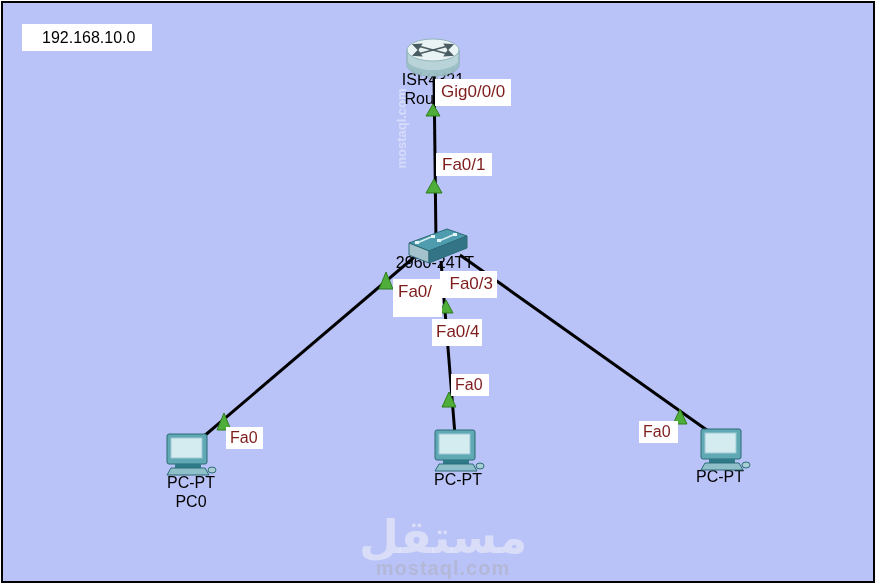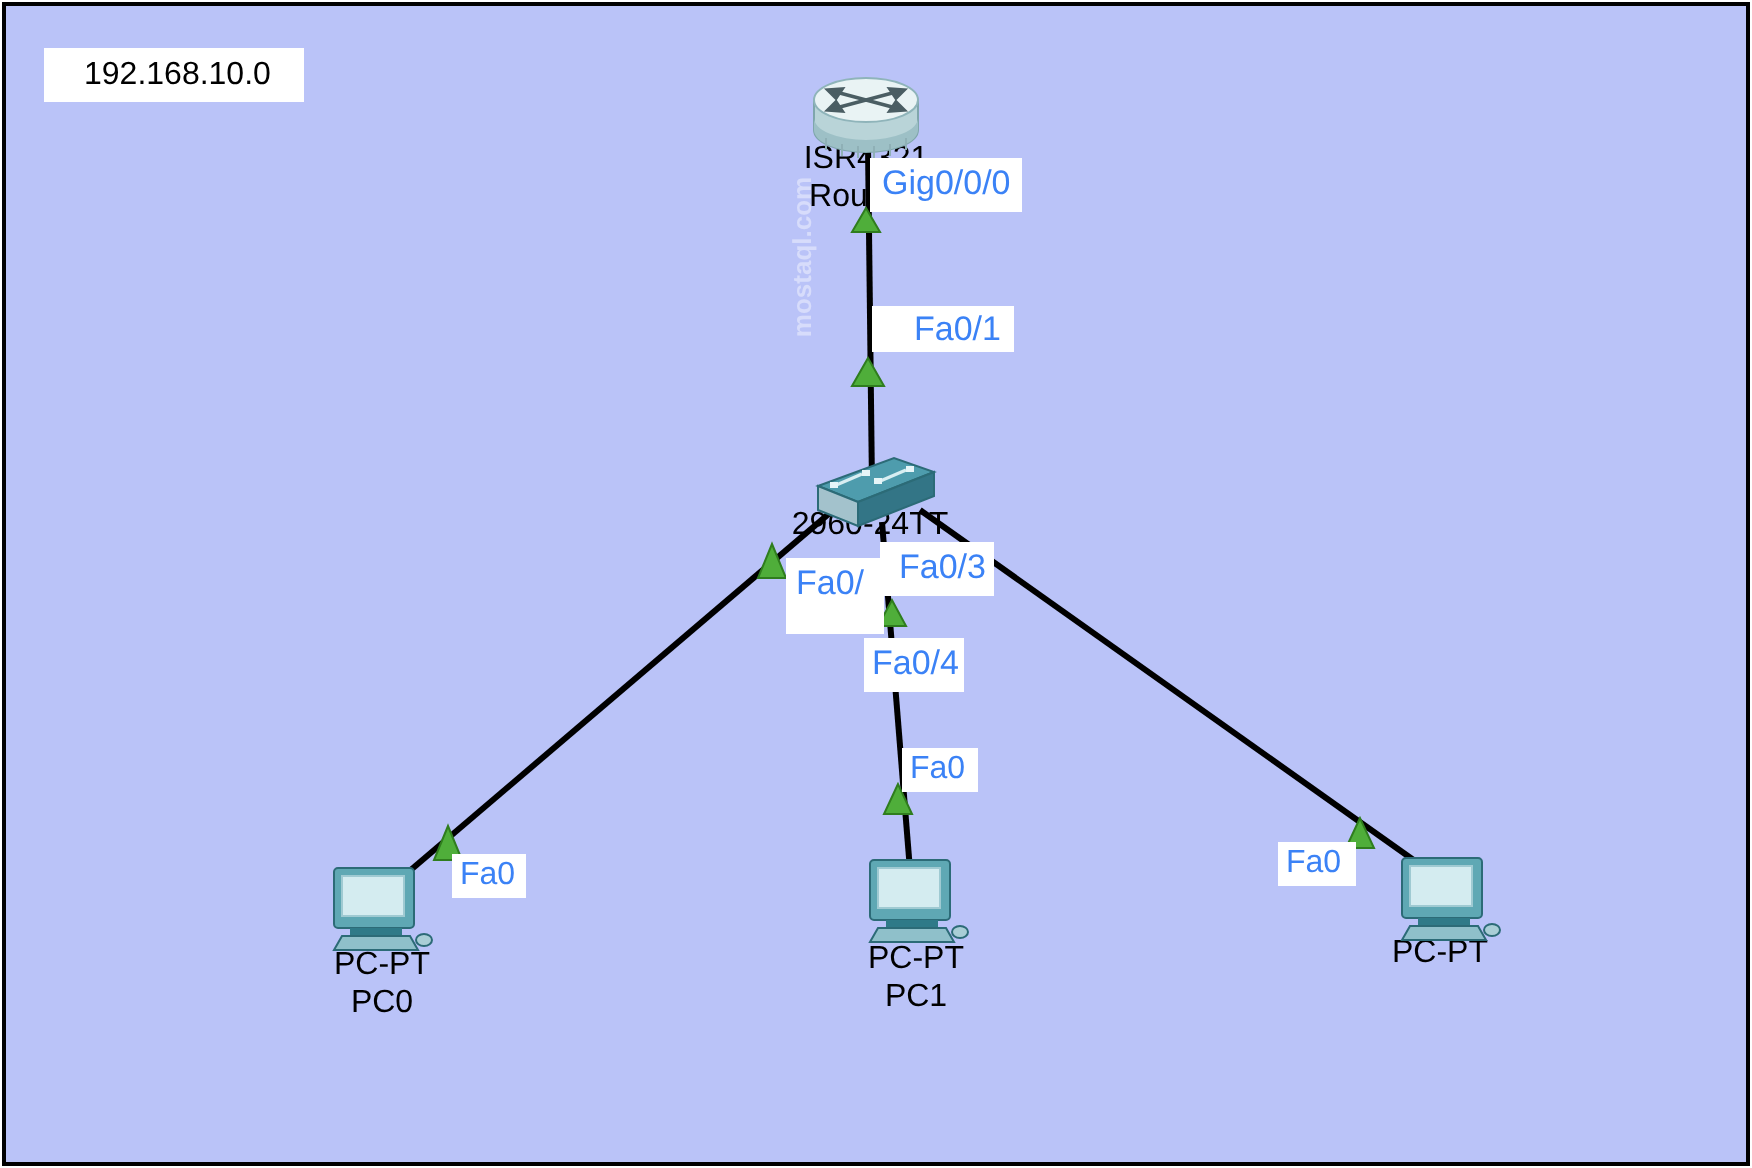--- a/index.html
+++ b/index.html
@@ -1,21 +1,21 @@
 <!DOCTYPE html>
 <html><head>
 <meta charset="utf-8">
 <style>
   html,body{margin:0;padding:0;background:#ffffff;}
   #stage{position:relative;width:876px;height:584px;background:#ffffff;overflow:hidden;
          font-family:"Liberation Sans","DejaVu Sans",sans-serif;color:#000;}
   #canvas{position:absolute;left:1px;top:1px;width:870px;height:578px;
           border:2px solid #000;background:#bac3f8;}
   
-  .portbox{position:absolute;background:#ffffff;color:#3b82f6;font-size:17px;
+  .portbox{position:absolute;background:#ffffff;color:#7f1d1d;font-size:17px;
            line-height:26px;white-space:nowrap;overflow:hidden;}
   
   .devlabel{position:absolute;text-align:center;font-size:16px;line-height:19px;
             color:#000;z-index:1;white-space:nowrap;}
   .netlabel{position:absolute;left:19px;top:21px;width:110px;height:27px;background:#fff;
             font-size:16px;line-height:27px;padding-left:20px;z-index:4;}
   svg.links{position:absolute;left:0;top:0;z-index:2;}
   .devicon{position:absolute;z-index:3;}
   .z4{z-index:4;} .z5{z-index:5;} .z6{z-index:6;margin-top:43px;}
   .wm-center{position:absolute;left:330px;top:512px;width:220px;text-align:center;z-index:0;}
@@ -26,35 +26,38 @@
            font-size:13px;font-weight:bold;color:rgba(255,255,255,0.42);
            transform:rotate(-90deg);z-index:0;}
 </style>
 </head>
 <body>
 
 <div id="stage">
   <div id="canvas">
 
     <div class="wm-vert">mostaql.com</div>
+    <div class="wm-center">
+      <div class="wm-logo">مستقل</div>
+      <div class="wm-domain">mostaql.com</div>
+    </div>
 
     <div class="netlabel">192.168.10.0</div>
 
     <div class="devlabel" style="left:350px;top:67px;width:160px;">
       <div>ISR4321</div>
       <div>Router0</div>
     </div>
     <div class="devlabel" style="left:352px;top:250px;width:160px;">2960-24TT</div>
     <div class="devlabel" style="left:128px;top:470px;width:120px;">
       <div>PC-PT</div>
       <div>PC0</div>
     </div>
     <div class="devlabel" style="left:395px;top:467px;width:120px;">
       <div>PC-PT</div>
-      <div>PC1</div>
     </div>
     <div class="devlabel" style="left:657px;top:464px;width:120px;">
       <div>PC-PT</div>
     </div>
 
     <svg class="links" width="870" height="578">
       <line x1="431" y1="70" x2="433" y2="240" stroke="#000" stroke-width="3"></line>
       <line x1="416" y1="250" x2="200" y2="434" stroke="#000" stroke-width="3"></line>
       <line x1="438" y1="258" x2="452" y2="432" stroke="#000" stroke-width="3"></line>
       <line x1="457" y1="252" x2="708" y2="430" stroke="#000" stroke-width="3"></line>
@@ -133,21 +136,21 @@
       <g>
         <rect x="4" y="2" width="40" height="30" rx="2" fill="#5fa8b4" stroke="#2c6b77"></rect>
         <rect x="8" y="6" width="31" height="20" fill="#d4ecf0" stroke="#9fcad2"></rect>
         <rect x="12" y="32" width="26" height="4" fill="#2f7a88"></rect>
         <polygon points="8,36 42,36 46,43 4,43" fill="#8fc0ca" stroke="#2c6b77"></polygon>
         <ellipse cx="49" cy="38" rx="4" ry="3" fill="#a9ced6" stroke="#2c6b77"></ellipse>
       </g>
     </svg>
 
     <div class="portbox z5" style="left:432px;top:76px;width:70px;height:27px;padding-left:6px;">Gig0/0/0</div>
-    <div class="portbox z4" style="left:433px;top:150px;width:50px;height:23px;line-height:23px;padding-left:21px;">Fa0/1</div>
+    <div class="portbox z4" style="left:433px;top:150px;width:50px;height:23px;line-height:23px;padding-left:6px;">Fa0/1</div>
     <div class="portbox z4" style="left:390px;top:276px;width:44px;height:38px;padding-left:5px;">Fa0/</div>
     <div class="portbox z5" style="left:437px;top:268px;width:53px;height:27px;text-align:right;padding-right:4px;">Fa0/3</div>
     <div class="portbox z6" style="left:429px;top:273px;width:46px;height:27px;padding-left:4px;">Fa0/4</div>
     <div class="portbox z4" style="left:223px;top:424px;width:33px;height:22px;line-height:22px;padding-left:4px;font-size:16px;">Fa0</div>
     <div class="portbox z4" style="left:448px;top:371px;width:34px;height:22px;line-height:22px;padding-left:4px;font-size:16px;">Fa0</div>
     <div class="portbox z4" style="left:636px;top:418px;width:35px;height:22px;line-height:22px;padding-left:4px;font-size:16px;">Fa0</div>
 
   </div>
 </div>
 

